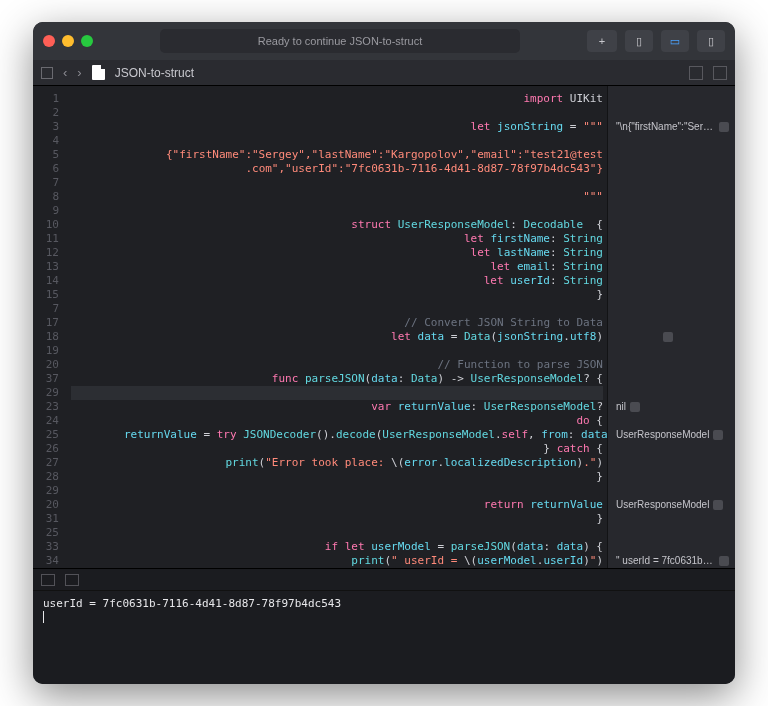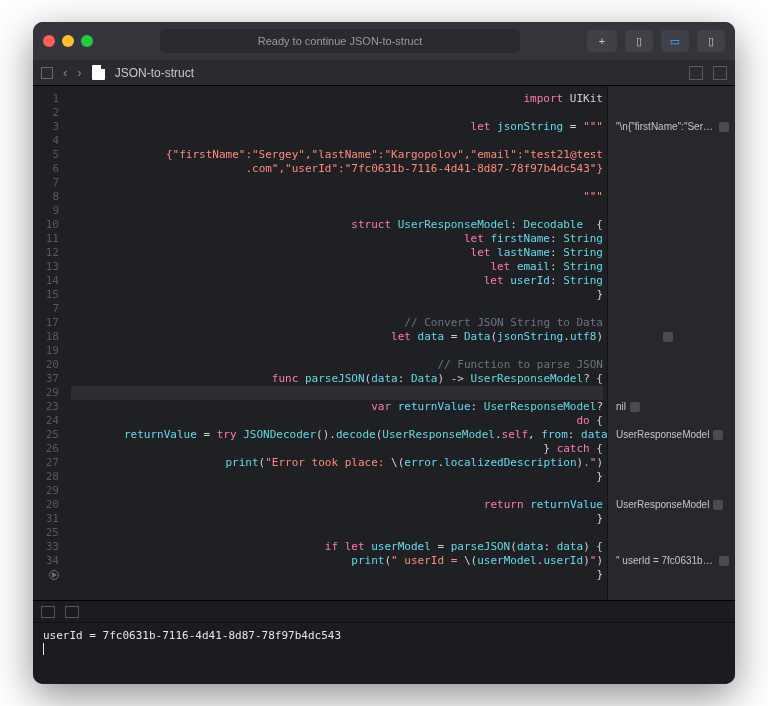--- a/index.html
+++ b/index.html
@@ -76,21 +76,21 @@
       padding:6px 6px 0 8px; font-family:-apple-system,sans-serif;
       font-size:10px; color:#c5c5cb; line-height:14px;
     }
     .side .row{display:flex;align-items:center;gap:4px;white-space:nowrap;overflow:hidden;}
     .side .box{width:10px;height:10px;border-radius:2px;background:#4a4b51;flex:none;}
     
     .kw{color:#ff79b1;} .ty{color:#62d8e0;} .fn{color:#62d8e0;} .prop{color:#66d9ef;}
     .str{color:#ff8a7a;} .cm{color:#6c7380;}
     
     .console{
-      height:84px; background:#1b1c20; border-top:1px solid #000;
+      height:116px; background:#1b1c20; border-top:1px solid #000;
       display:flex; flex-direction:column;
     }
     .console-tb{
       height:22px; display:flex; align-items:center; gap:10px; padding:0 8px;
       border-bottom:1px solid #111;
     }
     .cicon{width:14px;height:12px;border:1px solid #6a6a70;opacity:.7;}
     .console-out{
       flex:1; padding:6px 10px; color:#e7e7ea; font-size:11px;
       white-space:pre;

